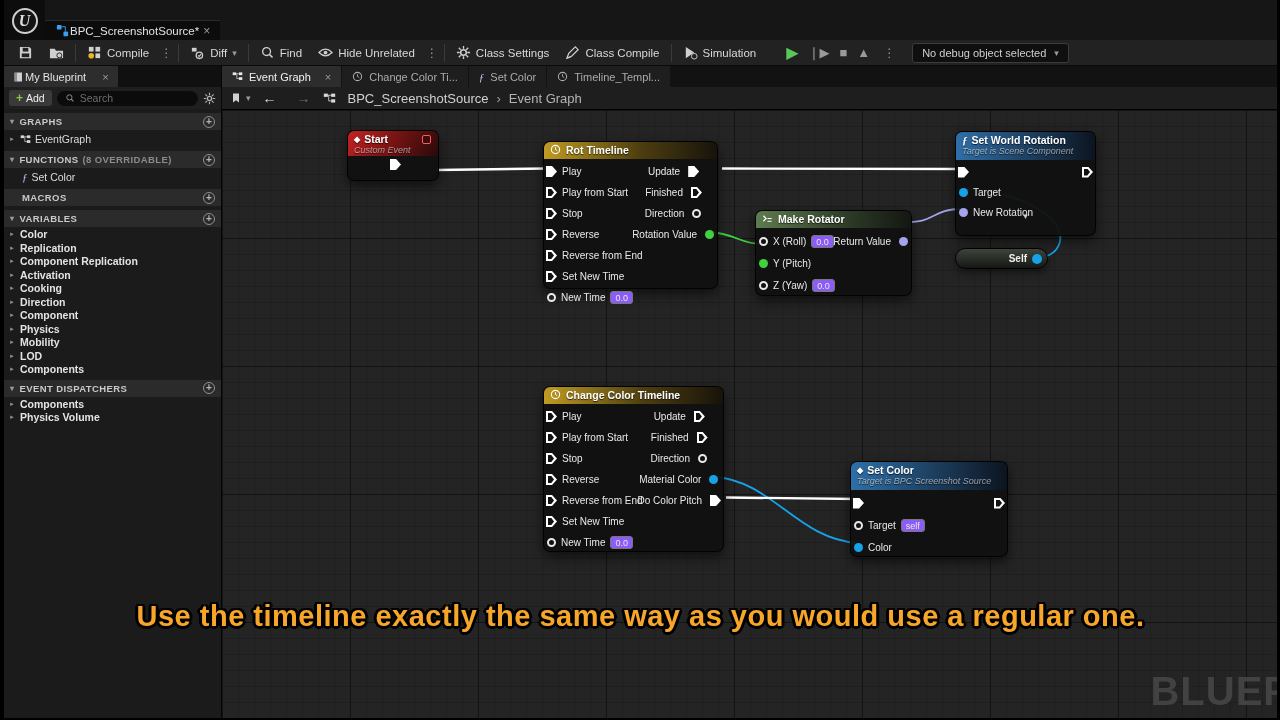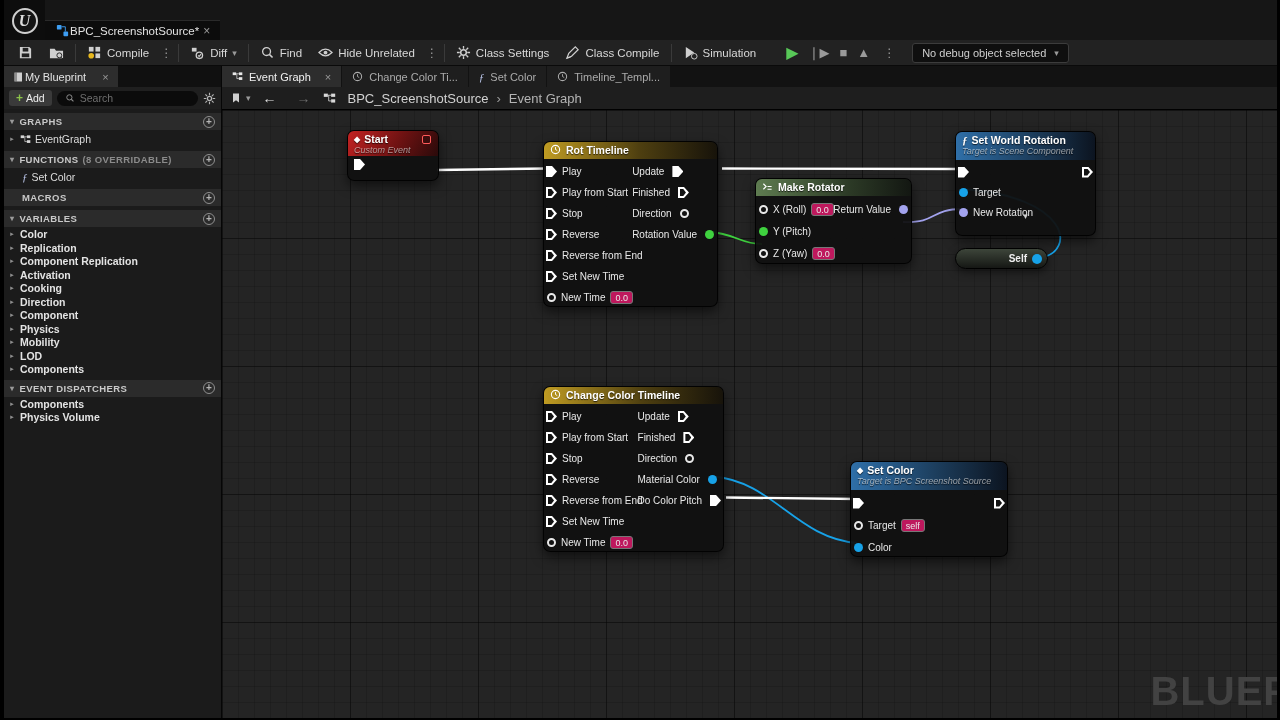--- a/index.html
+++ b/index.html
@@ -83,37 +83,37 @@
     border-radius:7px; box-shadow:0 5px 12px rgba(0,0,0,.55); color:#e8e8e8; }
   .nhdr { border-radius:6px 6px 0 0; padding:2px 7px 3px 6px; font-size:10.5px; font-weight:bold;
     color:#fff; text-shadow:0 1px 1px rgba(0,0,0,.7); display:flex; align-items:center; gap:5px; }
   .nhdr .sub { display:block; font-weight:normal; font-style:italic; font-size:9px; color:rgba(255,255,255,.55); }
   .hdr-red  { background:linear-gradient(120deg,#c32222 0%,#6e1212 55%,#2a0a0a 100%); }
   .hdr-gold { background:linear-gradient(90deg,var(--hdr-gold) 0%,#4e3f10 55%,#17130a 100%); }
   .hdr-green{ background:linear-gradient(90deg,var(--hdr-green) 0%,#2c3a26 60%,#131712 100%); }
   .hdr-blue { background:linear-gradient(90deg,var(--hdr-blue) 0%,#1c3d5c 55%,#0c1420 100%); }
   .nbody { position:relative; padding-top:2px; }
   .prow { height:21px; display:flex; align-items:center; gap:5px; padding:0 6px; font-size:10px; }
-  .prow.r { justify-content:flex-start;gap:8px; }
+  .prow.r { justify-content:center;gap:8px; }
   .prow.h22 { height:22px; }
   .prow.h20 { height:20px; }
   .outcol { position:absolute; top:2px; right:0; }
   .pexec { width:11px; height:11px; flex:none; position:relative;
     clip-path:polygon(0 0,55% 0,100% 50%,55% 100%,0 100%); background:var(--exec); }
   .pexec.hollow::after { content:""; position:absolute; left:2px; top:2px; right:3px; bottom:2px;
     clip-path:polygon(0 0,55% 0,100% 50%,55% 100%,0 100%); background:#121212; }
   .pcirc { width:9px; height:9px; border-radius:50%; flex:none; }
   .pcirc.hollow { width:9px; height:9px; border:2px solid; background:transparent; }
   .c-float  { background:var(--pin-float); border-color:var(--pin-float); }
   .c-float.hollow { background:transparent; }
   .c-obj    { background:var(--pin-object); border-color:var(--pin-object); }
   .c-obj.hollow { background:transparent; }
   .c-rot    { background:var(--pin-rotator); }
   .c-enum   { border-color:var(--pin-enum); background:transparent; }
-  .valbox { border:1px solid #777; background:#be185d; border-radius:3px; font-size:9px;
+  .valbox { border:1px solid #777; background:#8b5cf6; border-radius:3px; font-size:9px;
     height:13px; line-height:12px; padding:0 4px; color:#e8e8e8; }
   .badge-sq { margin-left:auto; width:9px; height:9px; border:1.5px solid #ff5a5a; background:#3a0d0d; border-radius:2px; }
   .collapse-chev { position:absolute; bottom:1px; left:0; right:0; text-align:center; color:#cfcfcf; font-size:9px; }
   .selfnode { position:absolute; height:21px; border-radius:11px; border:1px solid #000;
     background:linear-gradient(180deg,#3d453a,#151714); box-shadow:0 3px 8px rgba(0,0,0,.5);
     display:flex; align-items:center; justify-content:flex-end; gap:5px; padding:0 5px 0 10px;
     font-size:10px; color:#efefef; font-weight:bold; }
 
   
   .caption { position:absolute; left:0; right:0; top:600px; text-align:center; font-size:29px; font-weight:bold;
@@ -426,21 +426,21 @@
             <span>Start</span>
             <span class="badge-sq"></span>
           </span>
           <span class="sub">Custom Event</span>
         </div>
         <div class="prow r" style="height:17px;">
           <span class="pexec" style="margin-right:-5px"></span>
         </div>
       </div>
 
-      <div class="node" style="left:321px; top:31px; width:175px; height:166px;">
+      <div class="node" style="left:321px; top:31px; width:175px; height:148px;">
         <div class="nhdr hdr-gold" style="height:17px; padding-top:1px;">
           <svg viewBox="0 0 16 16" style="width:11px;height:11px">
               <circle cx="8" cy="8" r="6" fill="none" stroke="#fff" stroke-width="1.6"></circle>
               <path d="M8 4.5 V8 l2.5 1.5" stroke="#fff" fill="none" stroke-width="1.4"></path>
             </svg>
           <span>Rot Timeline</span>
         </div>
         <div class="nbody">
           <div class="prow">
               <span class="pexec" style="margin-left:-4px"></span>
@@ -485,21 +485,21 @@
                 <span class="pcirc hollow c-enum" style="margin-right:-3px"></span>
               </div>
             <div class="prow r">
                 <span>Rotation Value</span>
                 <span class="pcirc c-float" style="margin-right:-3px"></span>
               </div>
           </div>
         </div>
       </div>
 
-      <div class="node" style="left:533px; top:68px; width:157px; height:86px;">
+      <div class="node" style="left:533px; top:100px; width:157px; height:86px;">
         <div class="nhdr hdr-green" style="height:17px; padding-top:1px;">
           <svg viewBox="0 0 16 16" style="width:11px;height:11px">
               <path d="M2 4 l4 4 -4 4" stroke="#fff" fill="none" stroke-width="1.6"></path>
               <path d="M8 8 h6 M8 12 h6" stroke="#fff" stroke-width="1.6"></path>
             </svg>
           <span>Make Rotator</span>
         </div>
         <div class="nbody">
           <div class="prow h22">
               <span class="pcirc hollow c-float" style="margin-left:-3px"></span>
@@ -647,13 +647,14 @@
                 <span class="pexec hollow" style="margin-right:-4px"></span>
               </div>
             </div>
         </div>
       </div>
 
       <div class="watermark">BLUEP</div>
     </div>
   </div>
 
+  <div class="caption">Use the timeline exactly the same way as you would use a regular one.</div>
 </div>
 
 </body></html>

